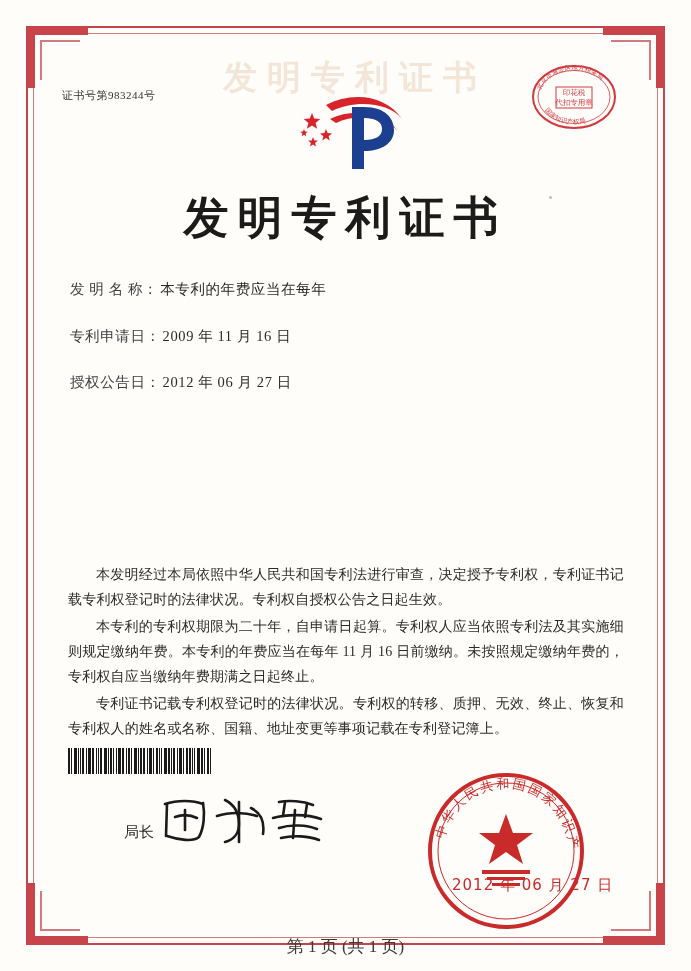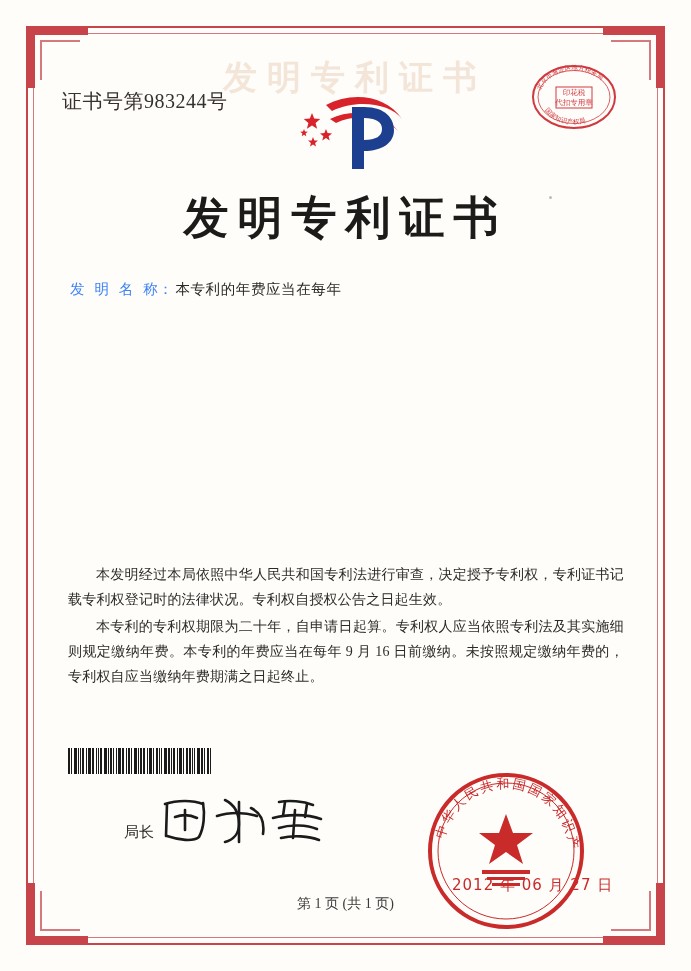--- a/index.html
+++ b/index.html
@@ -70,21 +70,21 @@
     font-family: "DejaVu Sans", sans-serif;
     font-weight: bold;
     text-align: center;
     user-select: none;
   }
 
   
   .cert-number {
     position: absolute;
     left: 62px; top: 88px;
-    font-size: 20px;
+    font-size: 11px;
     letter-spacing: 0.5px;
     color: #34312f;
   }
 
   .logo {
     position: absolute;
     left: 290px; top: 85px;
     width: 120px; height: 85px;
   }
 
@@ -115,22 +115,21 @@
   }
   .field-row {
     font-size: 14.5px;
     color: #2d2b29;
     margin-bottom: 27.5px;
     white-space: nowrap;
     letter-spacing: 0.6px;
   }
   .field-label {
     display: inline-block;
-    color: #3b82f6;
-    font-family: Liberation Mono, monospace;
+    color: #404040;
   }
   .field-value {
     display: inline-block;
     margin-left: 2px;
     color: #2d2b29;
   }
 
   
   .body-text {
     position: absolute;
@@ -186,24 +185,24 @@
     left: 452px; top: 876px;
     font-size: 15px;
     color: #c92a2a;
     letter-spacing: 1px;
     font-family: "DejaVu Sans", sans-serif;
   }
 
   
   .footer {
     position: absolute;
-    left: 0; top: 895px;
+    left: 0; top: 935px;
     width: 691px;
     text-align: center;
-    font-size: 14px;
+    font-size: 17px;
     color: #3a3a3a;
   }
 
   .dot-mark {
     position: absolute;
     left: 549px; top: 196px;
     width: 3px; height: 3px;
     background: #bbb;
     border-radius: 50%;
   }
@@ -262,25 +261,32 @@
     </svg>
   </div>
 
   <div class="title">发明专利证书</div>
   <div class="dot-mark"></div>
 
   <div class="fields">
     <div class="field-row">
       <span class="field-label">发 明 名 称：</span><span class="field-value">本专利的年费应当在每年</span>
     </div>
+    <div class="field-row">
+      <span class="field-label">专利申请日：</span><span class="field-value">2009 年 11 月 16 日</span>
+    </div>
+    <div class="field-row">
+      <span class="field-label">授权公告日：</span><span class="field-value">2012 年 06 月 27 日</span>
+    </div>
   </div>
 
   <div class="body-text">
     <p>本发明经过本局依照中华人民共和国专利法进行审查，决定授予专利权，专利证书记载专利权登记时的法律状况。专利权自授权公告之日起生效。</p>
-    <p>本专利的专利权期限为二十年，自申请日起算。专利权人应当依照专利法及其实施细则规定缴纳年费。本专利的年费应当在每年 9 月 16 日前缴纳。未按照规定缴纳年费的，专利权自应当缴纳年费期满之日起终止。</p>
+    <p>本专利的专利权期限为二十年，自申请日起算。专利权人应当依照专利法及其实施细则规定缴纳年费。本专利的年费应当在每年 11 月 16 日前缴纳。未按照规定缴纳年费的，专利权自应当缴纳年费期满之日起终止。</p>
+    <p>专利证书记载专利权登记时的法律状况。专利权的转移、质押、无效、终止、恢复和专利权人的姓名或名称、国籍、地址变更等事项记载在专利登记簿上。</p>
   </div>
 
   <div class="barcode">
     <i style="width:2px"></i>
       <i style="width:1px"></i>
       <i style="width:3px"></i>
       <i style="width:1px"></i>
     <i style="width:1px"></i>
       <i style="width:2px"></i>
       <i style="width:1px"></i>

